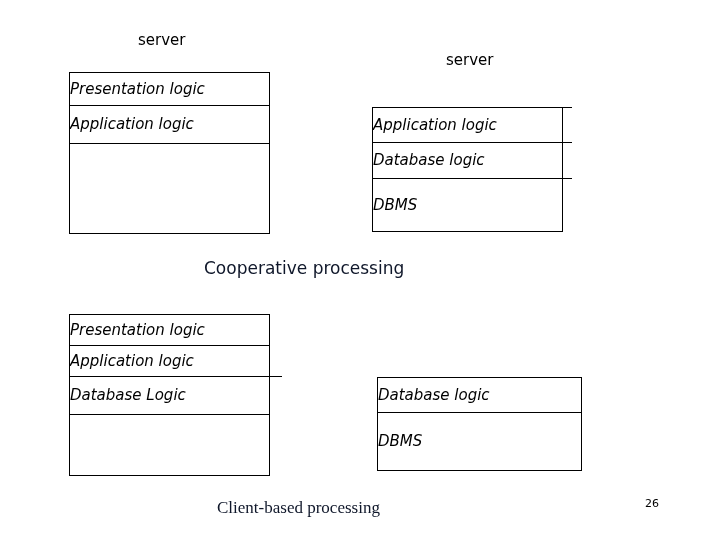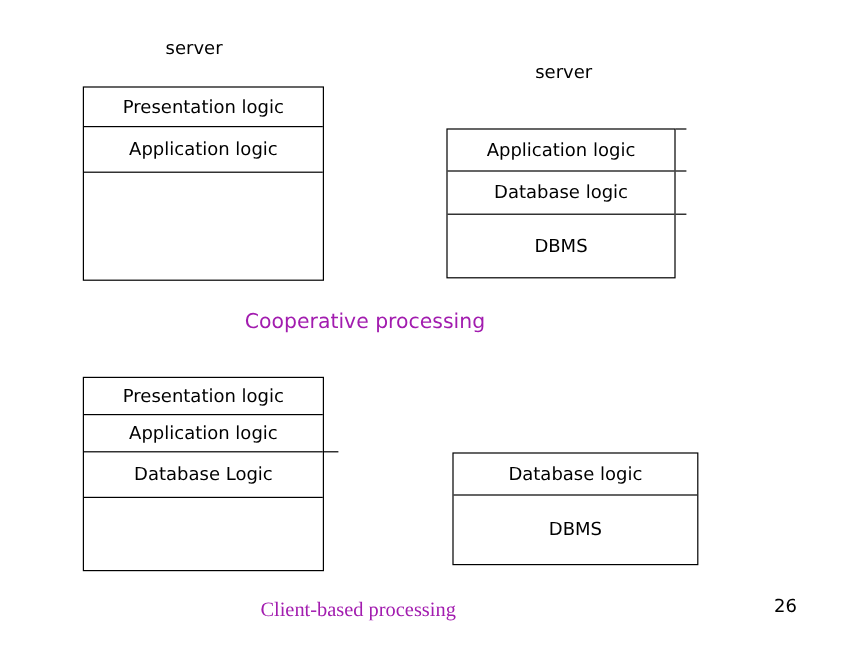--- a/index.html
+++ b/index.html
@@ -23,46 +23,47 @@
     font-size: 15px;
     line-height: 1;
     white-space: nowrap;
     color: #000;
   }
   .caption {
     position: absolute;
     font-size: 17px;
     line-height: 1;
     white-space: nowrap;
-    color: #a21caf;
+    color: #0f172a;
   }
   .pagenum {
     position: absolute;
-    font-size: 15px;
+    font-size: 11px;
     line-height: 1;
     color: #000;
   }
 
   
   .stack {
     position: absolute;
     border: 1px solid #000;
     box-sizing: border-box;
     background: #ffffff;
   }
   
   .row {
     position: absolute;
     left: 0;
     right: 0;
     box-sizing: border-box;
     border-bottom: 1px solid #000;
     display: flex;
     align-items: center;
-    justify-content: center;
+    justify-content: flex-start;
+    font-style: italic;
   }
   .row.last { border-bottom: none; }
   .row span {
     font-size: 15px;
     line-height: 1;
     white-space: nowrap;
   }
 
   
   .stub {

